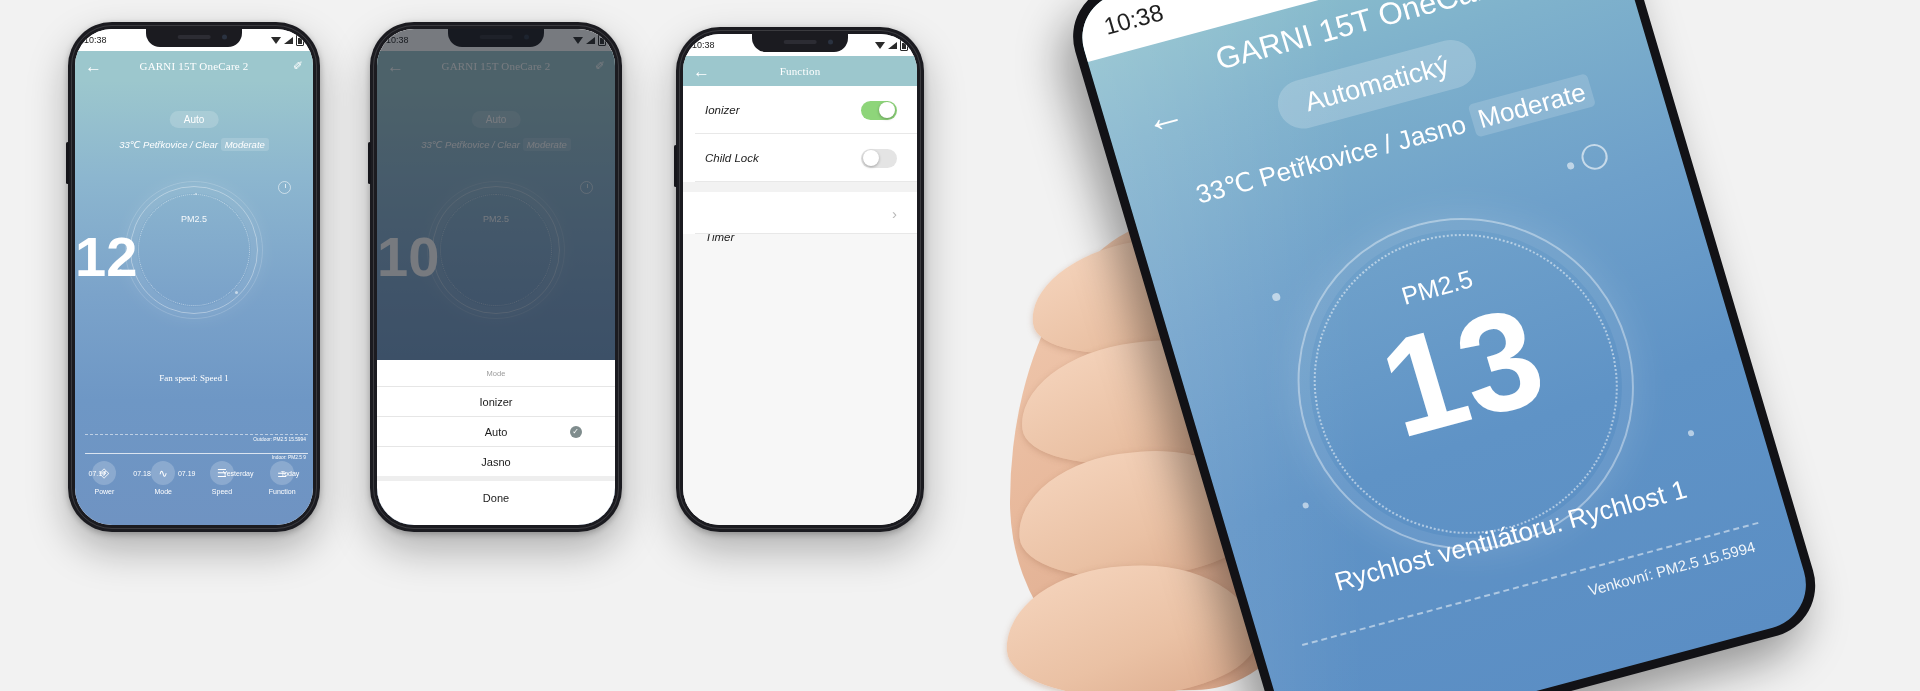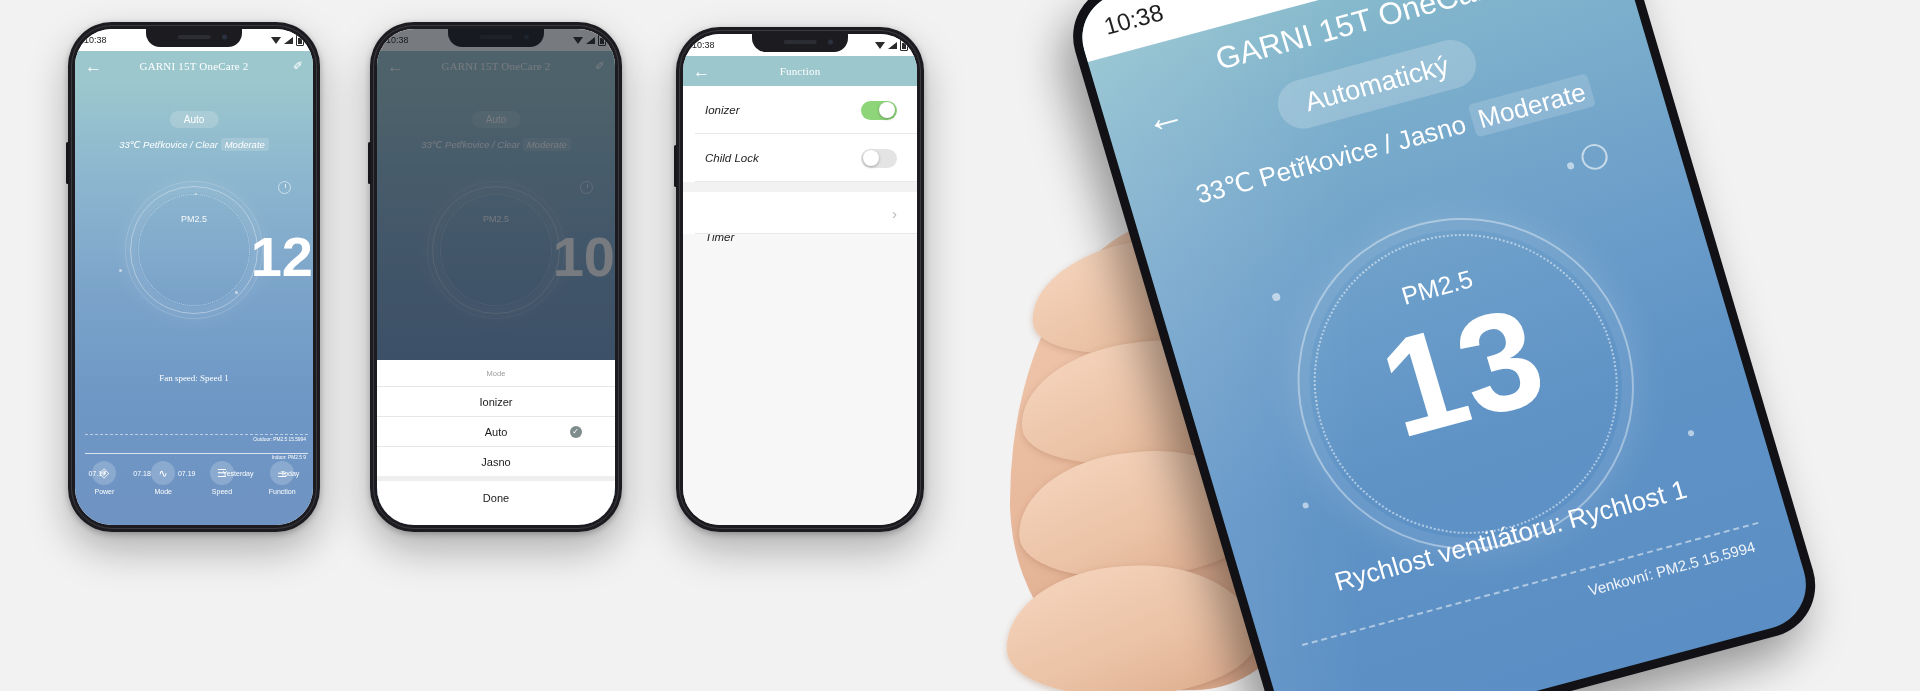--- a/index.html
+++ b/index.html
@@ -58,21 +58,21 @@
   .weather{position:absolute;left:0;right:0;text-align:center;color:#fff;white-space:nowrap;font-style:italic;}
   .weather .moderate{background:rgba(255,255,255,.16);padding:1px 4px;border-radius:3px;}
   .dial{position:absolute;left:50%;transform:translateX(-50%);border-radius:50%;
     border:1px solid rgba(255,255,255,.40);
     box-shadow:inset 0 0 0 6px rgba(255,255,255,.06),0 0 22px rgba(255,255,255,.14);}
   .dial::before{content:"";position:absolute;inset:7px;border-radius:50%;
     border:1px dotted rgba(255,255,255,.45);}
   .dial::after{content:"";position:absolute;inset:-6px;border-radius:50%;
     border:1px solid rgba(255,255,255,.17);}
   .pmlabel{position:absolute;left:0;right:0;text-align:center;color:#fff;opacity:.92;}
-  .pmvalue{position:absolute;left:0;right:0;text-align:right;color:#fff;font-weight:700;line-height:1;}
+  .pmvalue{position:absolute;left:0;right:0;text-align:left;color:#fff;font-weight:700;line-height:1;}
   .fanspeed{position:absolute;left:0;right:0;text-align:center;color:#fff;white-space:nowrap;font-family:Liberation Serif, serif;}
   .alarm{position:absolute;border:1px solid rgba(255,255,255,.55);border-radius:50%;}
   .alarm::after{content:"";position:absolute;left:50%;top:18%;width:1px;height:34%;
     background:rgba(255,255,255,.7);transform-origin:bottom center;}
   .dot{position:absolute;border-radius:50%;background:rgba(255,255,255,.55);}
 
   
   .chart{position:absolute;left:0;right:0;}
   .chart .dashline{position:absolute;left:4%;right:2%;border-top:1px dashed rgba(255,255,255,.55);}
   .chart .solidline{position:absolute;left:4%;right:2%;border-top:1px solid rgba(255,255,255,.75);}

